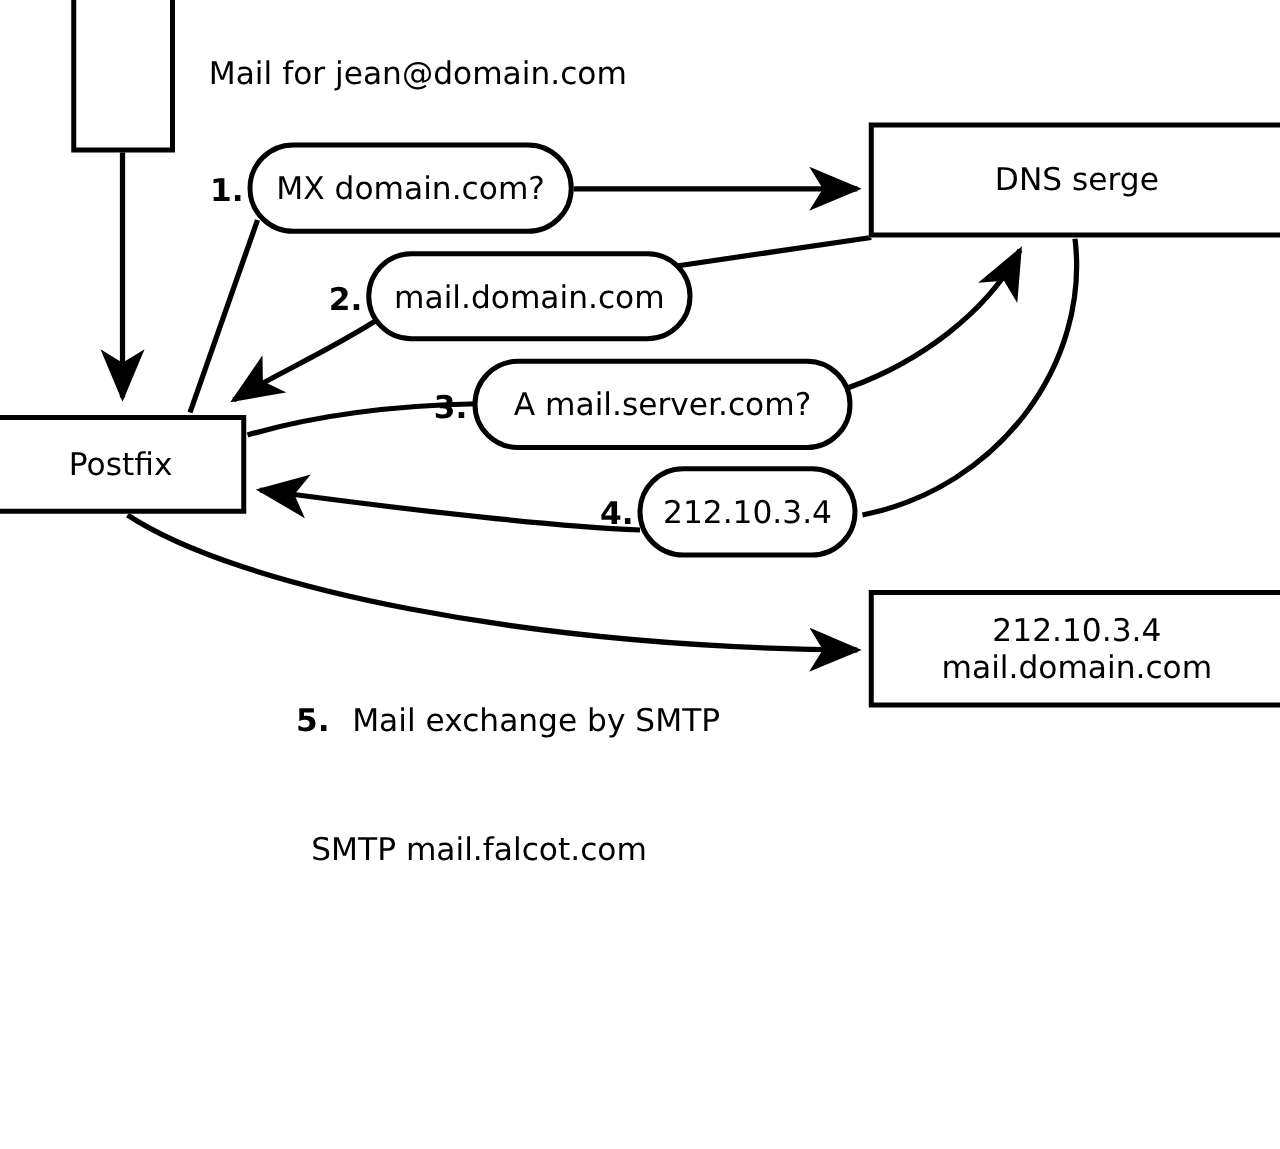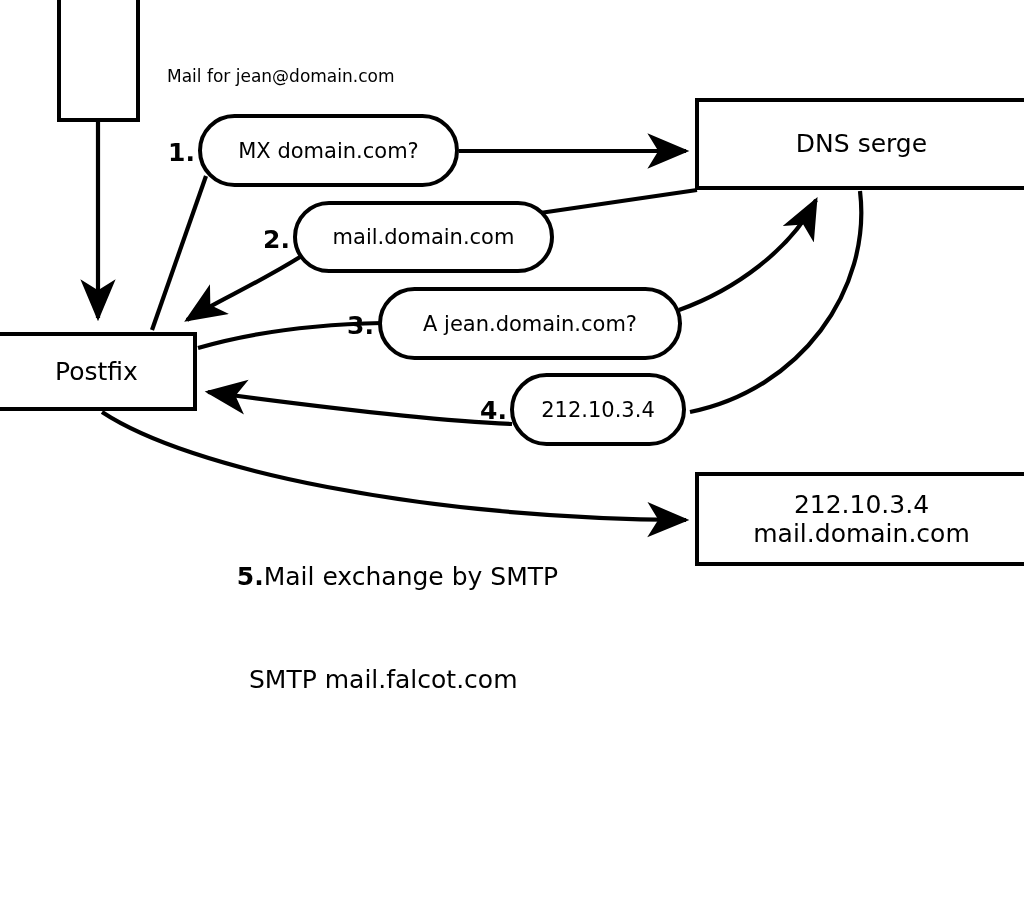--- a/index.html
+++ b/index.html
@@ -50,21 +50,21 @@
   
   .pill {
     position: absolute;
     box-sizing: border-box;
     border: 4px solid #000;
     background: #fff;
     border-radius: 999px;
     display: flex;
     align-items: center;
     justify-content: center;
-    font-size: 21px;
+    font-size: 25px;
     white-space: nowrap;
     z-index: 4;
   }
   #pill-1 { left: 198px; top: 114px; width: 261px; height: 73px; }
   #pill-2 { left: 293px; top: 201px; width: 261px; height: 72px; }
   #pill-3 { left: 378px; top: 287px; width: 304px; height: 73px; }
   #pill-4 { left: 510px; top: 373px; width: 176px; height: 73px; }
 
   
   .step-num {
@@ -74,37 +74,36 @@
     z-index: 5;
   }
   #step-1 { left: 168px; top: 138px; }
   #step-2 { left: 263px; top: 225px; }
   #step-3 { left: 347px; top: 311px; }
   #step-4 { left: 480px; top: 396px; }
 
   
   .free-text {
     position: absolute;
-    font-size: 17px;
+    font-size: 25px;
     white-space: pre;
     z-index: 5;
-    margin-top: 22px;
   }
   #title-text { left: 167px; top: 44px; }
 
   #step5-row {
     position: absolute;
     left: 205px;
     top: 533px;
     font-size: 25px;
     z-index: 5;
     white-space: pre;
   }
   #step5-row .num { font-weight: bold; }
-  #step5-row .txt { }
+  #step5-row .txt { margin-left: 18px; }
 
   #smtp-block {
     position: absolute;
     left: 249px;
     top: 597px;
     font-size: 25px;
     line-height: 33px;
     z-index: 5;
     white-space: pre;
   }
@@ -170,21 +169,21 @@
 
   <div class="pill" id="pill-1">
     <span>MX domain.com?</span>
   </div>
 
   <div class="pill" id="pill-2">
     <span>mail.domain.com</span>
   </div>
 
   <div class="pill" id="pill-3">
-    <span>A jean.domain.com?</span>
+    <span>A mail.server.com?</span>
   </div>
 
   <div class="pill" id="pill-4">
     <span>212.10.3.4</span>
   </div>
 
   <div id="step5-row">
     <span class="num">5.</span><span class="txt">Mail exchange by SMTP</span>
   </div>
 

